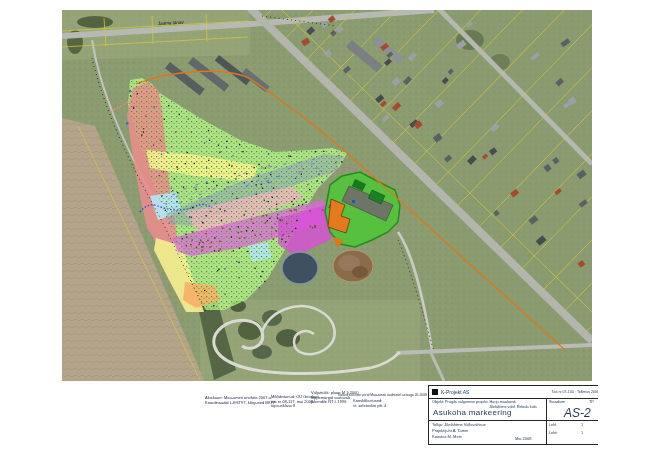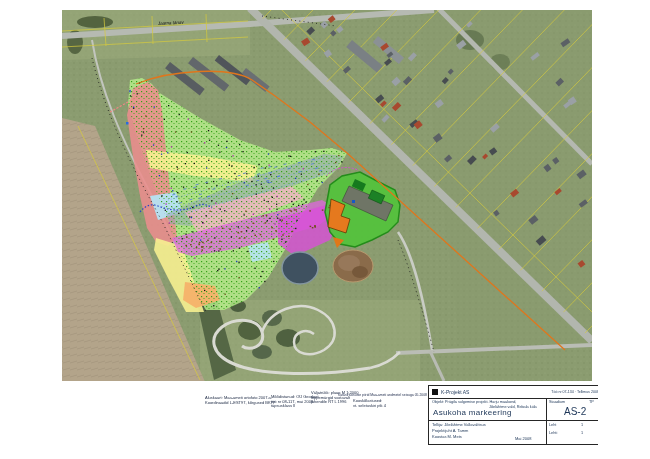--- a/index.html
+++ b/index.html
@@ -10,21 +10,21 @@
   .frame-right{position:absolute;left:629px;top:7px;width:1px;height:436px;background:#262626;}
   .tb{position:absolute;left:428px;top:385px;width:201px;height:58px;border:1px solid #262626;background:#fff;color:#1c3557;}
   .tb span,.tb div{position:absolute;white-space:nowrap;}
   .hl{background:#262626;height:1px;left:0;right:0;}
   .vl{background:#262626;width:1px;}
   .t36{font-size:3.6px;}
   .t38{font-size:3.8px;}
   .t4{font-size:4px;}
   .t5{font-size:5px;}
   .title-big{font-size:8px;letter-spacing:.3px;color:#1c3557;}
-  .no-big{font-size:10px;color:#1c3557;}
+  .no-big{font-size:12px;font-style:italic;color:#1c3557;}
   .logo{width:6px;height:6px;background:#111;}
 </style>
 </head>
 <body>
 
 <div class="page">
 
 <svg id="plan" width="650" height="459" viewBox="0 0 650 459">
   <defs>
     <clipPath id="mapClip">

